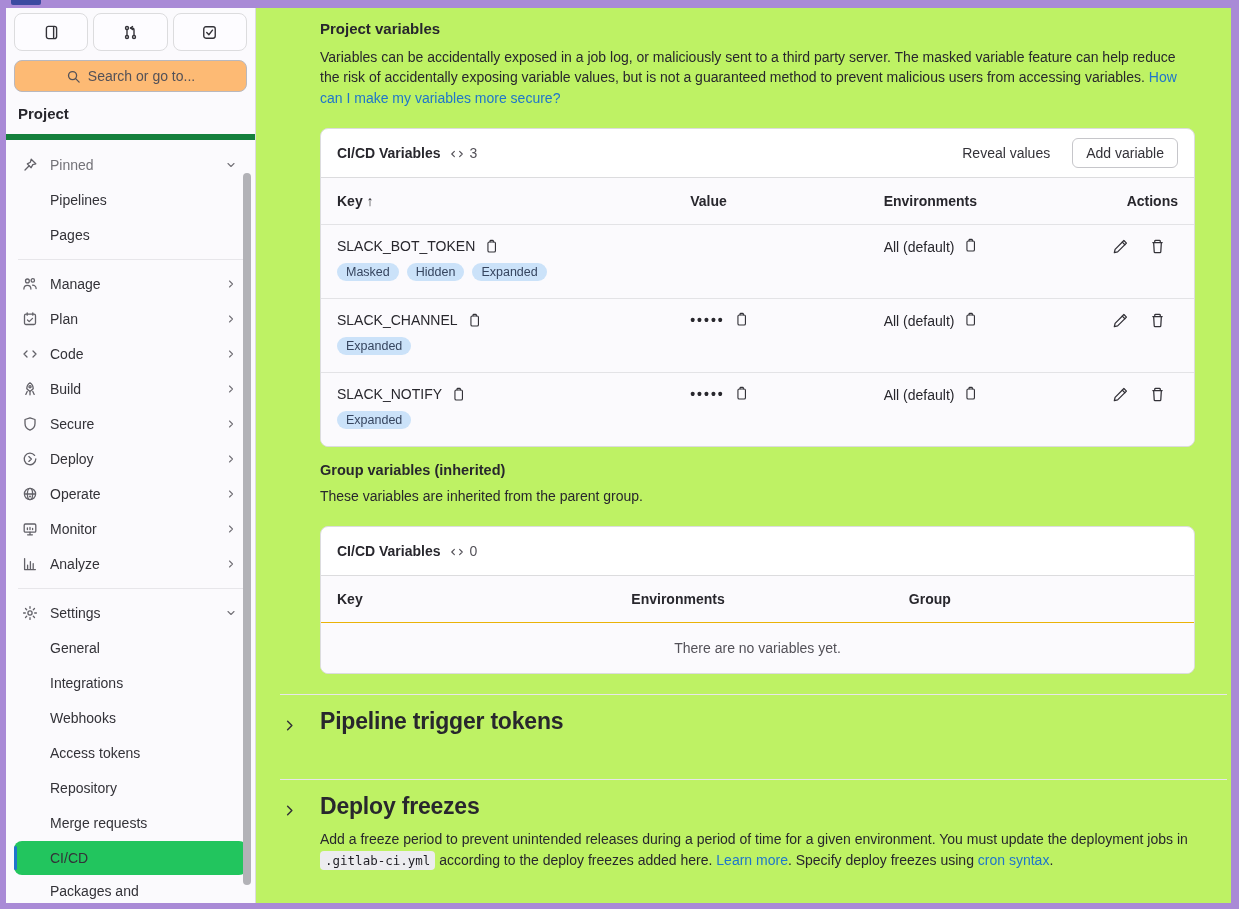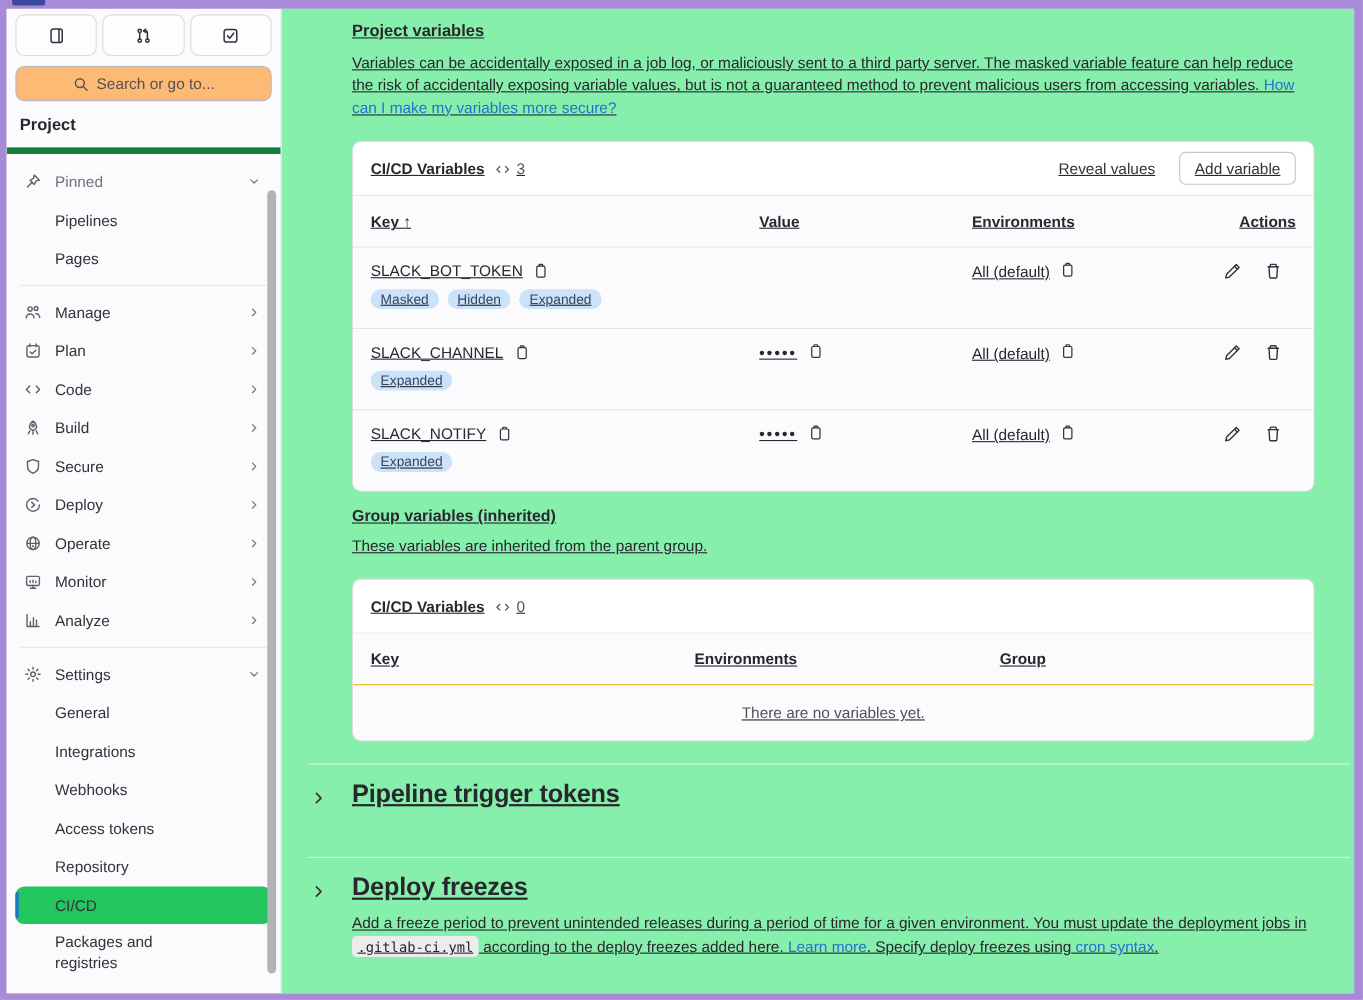--- a/index.html
+++ b/index.html
@@ -27,21 +27,21 @@
   .nav-item .chev { color:#737278; display:flex; }
   .nav-item.muted .nlabel { color:#737278; }
   .nav-item.sub { padding-left:36px; }
   .nav-item.active { background:#22c55e; }
   .nav-item.active::before { content:""; position:absolute; left:0; top:5px; width:3px; height:24px; border-radius:2px; background:#1f75cb; }
   .nav-item.two-line { height:auto; padding-top:6px; padding-bottom:6px; line-height:1.35; }
   .nav-divider { height:1px; background:#e7e6ea; margin:7px 12px; }
   .scroll-thumb { position:absolute; top:165px; right:4px; width:8px; height:712px; background:#b2b2b7; border-radius:4px; }
 
   
-  .main { flex:1; background:#86efac; overflow:hidden; font-size:14px;text-decoration:underline; }
+  .main { flex:1; background:#bef264; overflow:hidden; font-size:14px; }
   .sec-vars { padding:0 36px 0 64px; }
   .pv-title { font-size:15px; font-weight:700; margin:12px 0 10px; }
   .pv-desc { line-height:1.46; margin-bottom:20px; color:#28272d; }
   a.link { color:#1f75cb; text-decoration:none; cursor:pointer; }
 
   .card { border:1px solid #dcdcde; border-radius:8px; background:#fff; }
   .card-head { display:flex; align-items:center; padding:9px 16px; min-height:48px; }
   .card-title { font-weight:700; }
   .code-ic { color:#535158; margin:2px 6px 0 9px; display:flex; }
   .count { color:#535158; }
@@ -310,20 +310,23 @@
           </div>
         <div class="nav-item sub">
             <span class="nlabel">Webhooks</span>
           </div>
         <div class="nav-item sub">
             <span class="nlabel">Access tokens</span>
           </div>
         <div class="nav-item sub">
             <span class="nlabel">Repository</span>
           </div>
+        <div class="nav-item sub">
+            <span class="nlabel">Merge requests</span>
+          </div>
         <div class="nav-item sub active">
             <span class="nlabel">CI/CD</span>
           </div>
         <div class="nav-item sub two-line">
             <span class="nlabel" style="max-width:120px;">Packages and registries</span>
           </div>
       </nav>
 
       <div class="scroll-thumb"></div>
     </aside>

